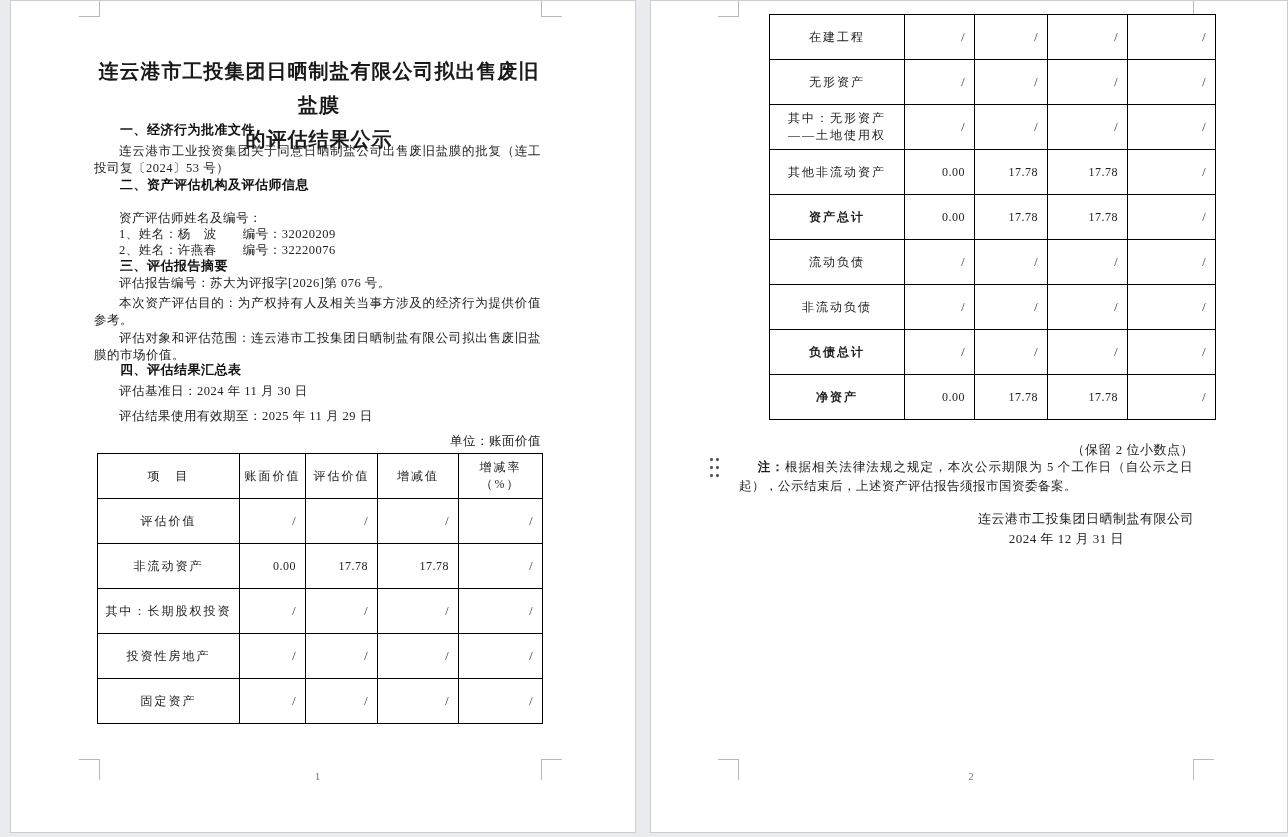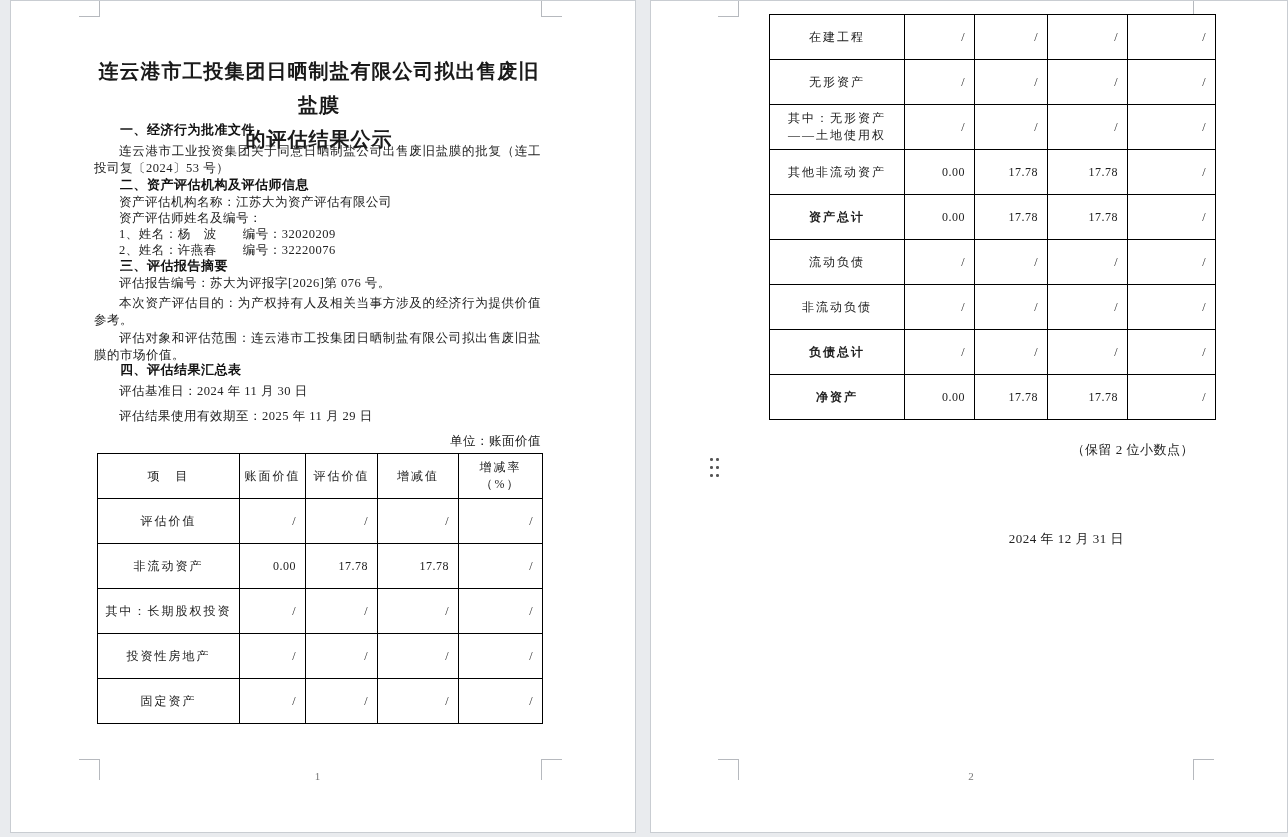--- a/index.html
+++ b/index.html
@@ -76,21 +76,20 @@
 
   <div class="title">
     <div>连云港市工投集团日晒制盐有限公司拟出售废旧盐膜</div>
     <div>的评估结果公示</div>
   </div>
 
   <div class="t h ind" style="top:121px">一、经济行为批准文件</div>
   <div class="t para" style="top:142px">连云港市工业投资集团关于同意日晒制盐公司出售废旧盐膜的批复（连工投司复〔2024〕53 号）</div>
 
   <div class="t h ind" style="top:176px">二、资产评估机构及评估师信息</div>
-  <div class="t ind" style="top:193px">资产评估机构名称：江苏大为资产评估有限公司</div>
   <div class="t ind" style="top:209px">资产评估师姓名及编号：</div>
   <div class="t ind" style="top:225px">1、姓名：杨　波　　编号：32020209</div>
   <div class="t ind" style="top:241px">2、姓名：许燕春　　编号：32220076</div>
 
   <div class="t h ind" style="top:257px">三、评估报告摘要</div>
   <div class="t ind" style="top:274px">评估报告编号：苏大为评报字[2026]第 076 号。</div>
   <div class="t para" style="top:294px">本次资产评估目的：为产权持有人及相关当事方涉及的经济行为提供价值参考。</div>
   <div class="t para" style="top:329px">评估对象和评估范围：连云港市工投集团日晒制盐有限公司拟出售废旧盐膜的市场价值。</div>
 
   <div class="t h ind" style="top:361px">四、评估结果汇总表</div>
@@ -241,17 +240,19 @@
 
   <div class="grip" title="">
     <i></i>
       <i></i>
       <i></i>
       <i></i>
       <i></i>
       <i></i>
   </div>
 
-
+  <div class="note"><b>注：</b><span>根据相关法律法规之规定，本次公示期限为 5 个工作日（自公示之日起），公示结束后，上述资产评估报告须报市国资委备案。</span></div>
+
+  <div class="p2t right" style="top:509px">连云港市工投集团日晒制盐有限公司</div>
   <div class="p2t right" style="top:529px;padding-right:70px;box-sizing:border-box">2024 年 12 月 31 日</div>
 
   <div class="pagenum" id="pagenum2">2</div>
 </div>
 
 </body></html>

